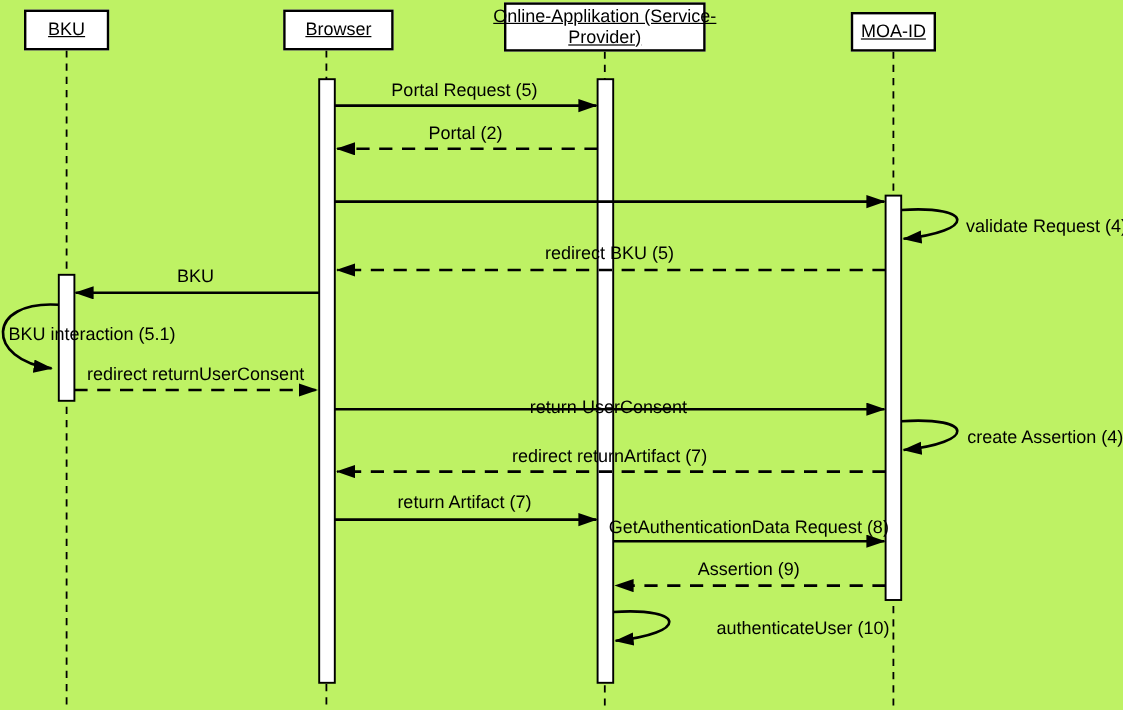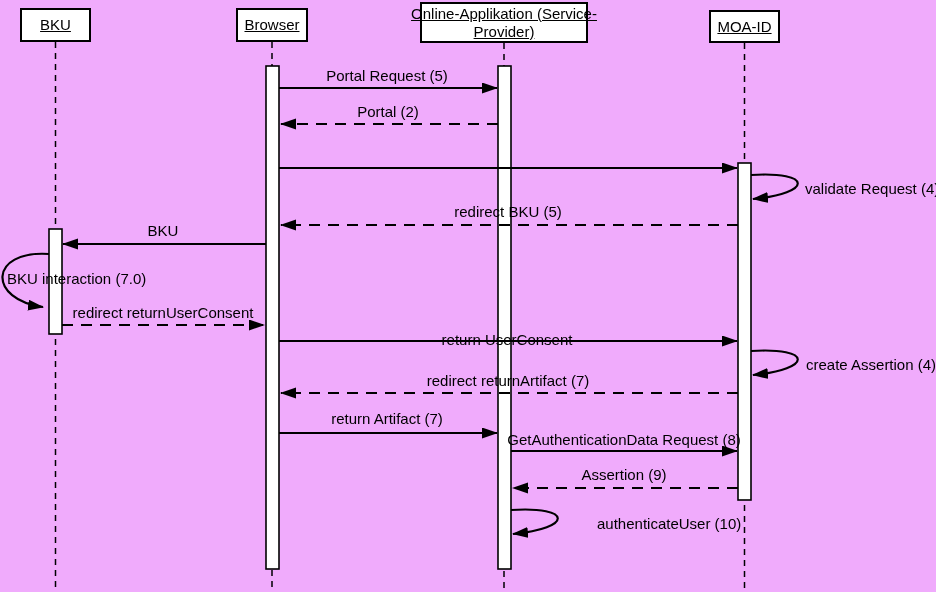--- a/index.html
+++ b/index.html
@@ -1,19 +1,19 @@
 <!DOCTYPE html>
 <html><head>
 <meta charset="utf-8">
 <style>
   html,body{margin:0;padding:0;background:#fff;}
   .diagram{
     position:relative;
     width:936px;height:592px;
-    background:#f0abfc;
+    background:#bef264;
     font-family:"Liberation Sans",sans-serif;
     overflow:hidden;
   }
   .diagram svg{position:absolute;left:0;top:0;}
   .actor{
     position:absolute;
     box-sizing:border-box;
     border:2px solid #000;
     background:#fff;
     display:flex;
@@ -82,37 +82,37 @@
       <path d="M 751 175 C 813 171, 813 193, 753 199" marker-end="url(#arr)"></path>
       <path d="M 49 254 C -12 250, -12 300, 43 307" marker-end="url(#arr)"></path>
       <path d="M 751 351 C 813 347, 813 369, 753 375" marker-end="url(#arr)"></path>
       <path d="M 511 510 C 573 506, 573 528, 513 534" marker-end="url(#arr)"></path>
     </g>
   </svg>
 
   <div class="actor" style="left:20px;top:8px;width:71px;height:34px">
     <span>BKU</span>
   </div>
-  <div class="actor" style="left:236px;top:8px;width:72px;height:34px">
+  <div class="actor" style="left:236px;top:8px;width:92px;height:34px">
     <span>Browser</span>
   </div>
   <div class="actor" style="left:420px;top:2px;width:168px;height:41px">
     <span>Online-Applikation (Service-</span>
     <span>Provider)</span>
   </div>
   <div class="actor" style="left:709px;top:10px;width:71px;height:33px">
     <span>MOA-ID</span>
   </div>
 
   <div class="msg-label centered" style="left:387px;top:68px">Portal Request (5)</div>
   <div class="msg-label centered" style="left:388px;top:104px">Portal (2)</div>
   <div class="msg-label" style="left:805px;top:181px">validate Request (4)</div>
   <div class="msg-label centered" style="left:508px;top:204px">redirect BKU (5)</div>
   <div class="msg-label centered" style="left:163px;top:223px">BKU</div>
-  <div class="msg-label" style="left:7px;top:271px">BKU interaction (7.0)</div>
+  <div class="msg-label" style="left:7px;top:271px">BKU interaction (5.1)</div>
   <div class="msg-label centered" style="left:163px;top:305px">redirect returnUserConsent</div>
   <div class="msg-label centered" style="left:507px;top:332px">return UserConsent</div>
   <div class="msg-label" style="left:806px;top:357px">create Assertion (4)</div>
   <div class="msg-label centered" style="left:508px;top:373px">redirect returnArtifact (7)</div>
   <div class="msg-label centered" style="left:387px;top:411px">return Artifact (7)</div>
   <div class="msg-label centered" style="left:624px;top:432px">GetAuthenticationData Request (8)</div>
   <div class="msg-label centered" style="left:624px;top:467px">Assertion (9)</div>
   <div class="msg-label" style="left:597px;top:516px">authenticateUser (10)</div>
 
 </div>

